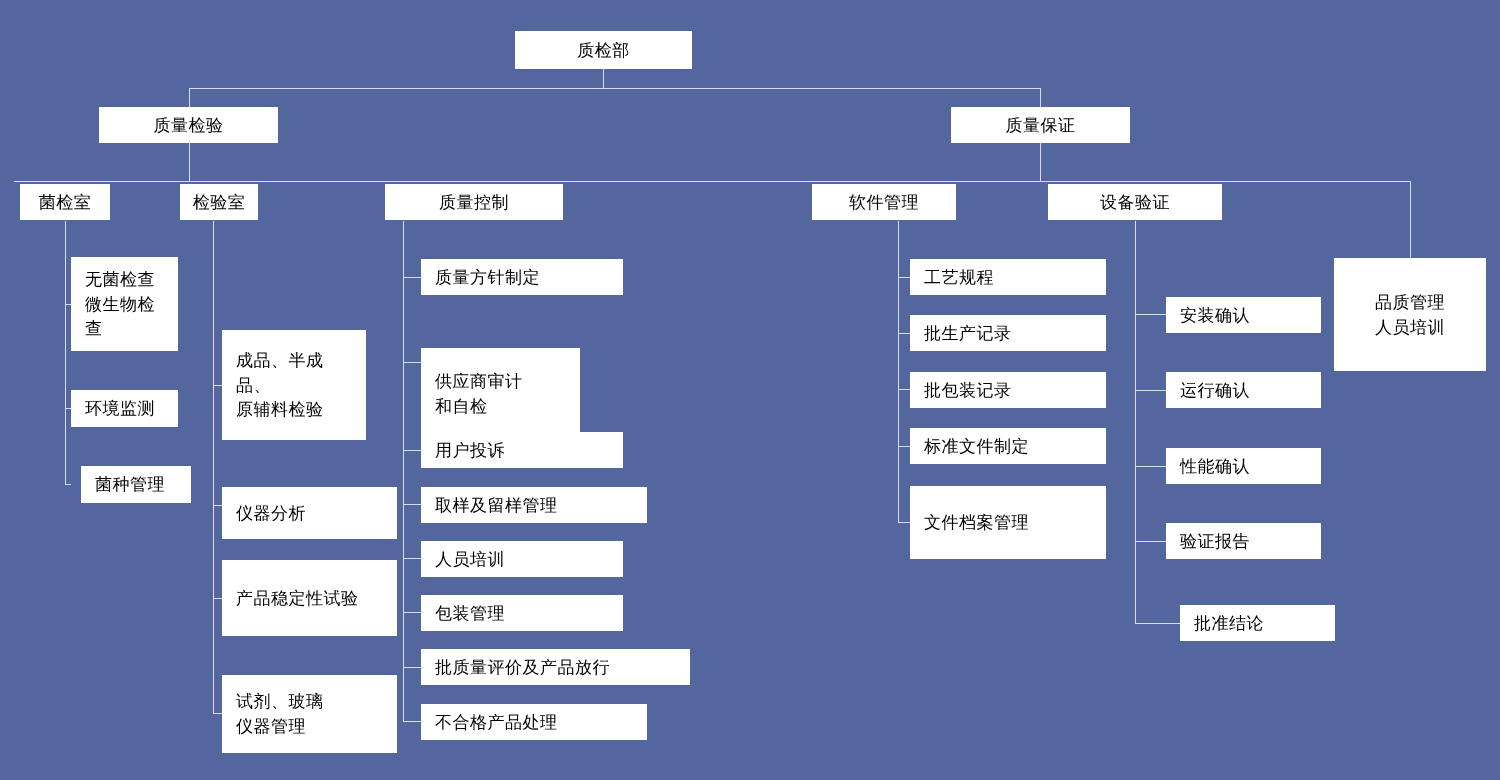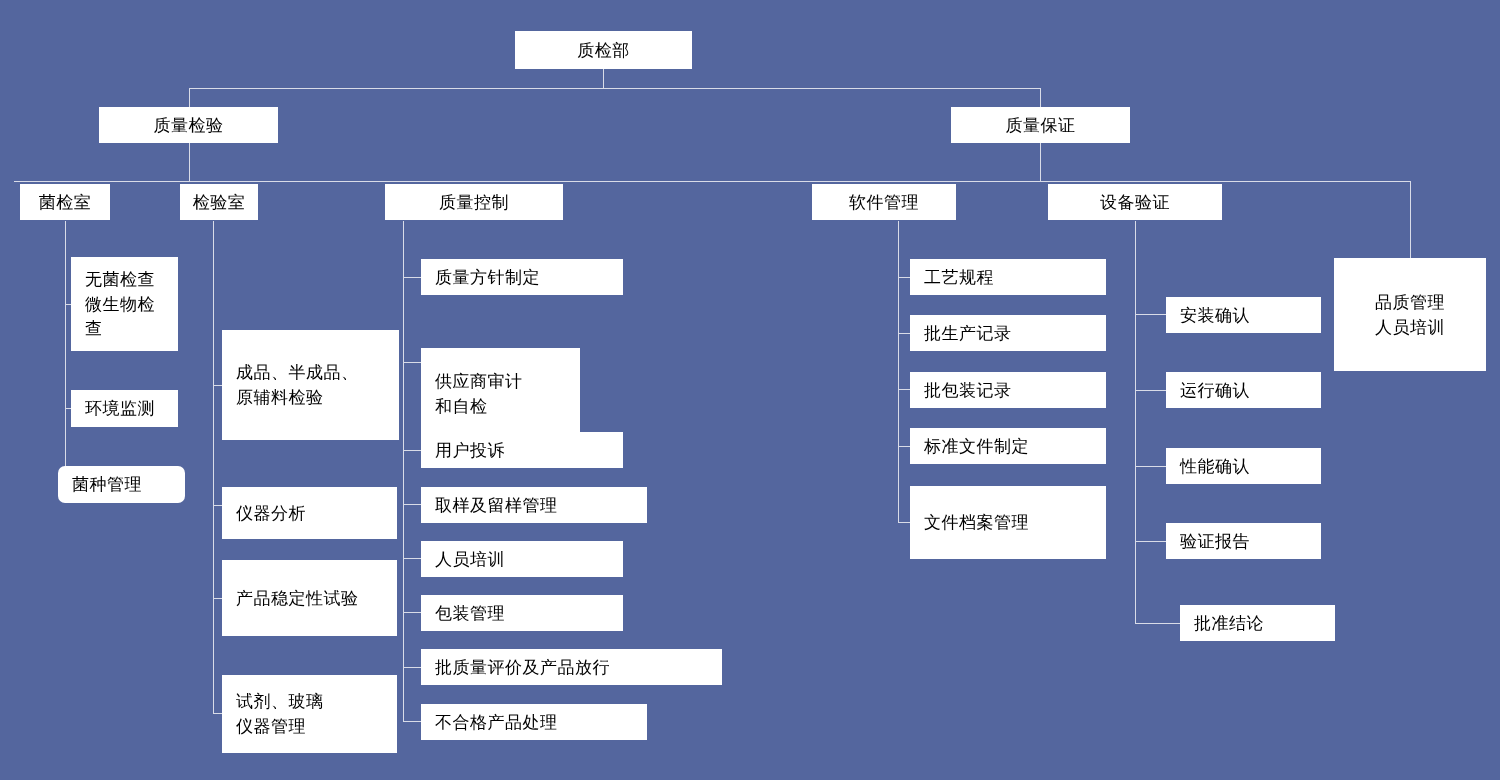--- a/index.html
+++ b/index.html
@@ -120,25 +120,25 @@
     <span>设备验证</span>
   </div>
 
   <div class="box" style="left:71px; top:257px; width:107px; height:94px;">
     <span>无菌检查
 微生物检查</span>
   </div>
   <div class="box" style="left:71px; top:390px; width:107px; height:37px;">
     <span>环境监测</span>
   </div>
-  <div class="box" style="left:58px; top:466px; width:127px; height:37px;border-radius:7px;">
+  <div class="box" style="left:81px; top:466px; width:110px; height:37px;">
     <span>菌种管理</span>
   </div>
 
-  <div class="box" style="left:222px; top:330px; width:177px; height:110px;">
+  <div class="box" style="left:222px; top:330px; width:144px; height:110px;">
     <span>成品、半成品、
 原辅料检验</span>
   </div>
   <div class="box" style="left:222px; top:487px; width:175px; height:52px;">
     <span>仪器分析</span>
   </div>
   <div class="box" style="left:222px; top:560px; width:175px; height:76px;">
     <span>产品稳定性试验</span>
   </div>
   <div class="box" style="left:222px; top:675px; width:175px; height:78px;">
@@ -158,21 +158,21 @@
   </div>
   <div class="box" style="left:421px; top:487px; width:226px; height:36px;">
     <span>取样及留样管理</span>
   </div>
   <div class="box" style="left:421px; top:541px; width:202px; height:36px;">
     <span>人员培训</span>
   </div>
   <div class="box" style="left:421px; top:595px; width:202px; height:36px;">
     <span>包装管理</span>
   </div>
-  <div class="box" style="left:421px; top:649px; width:301px; height:36px;">
+  <div class="box" style="left:421px; top:649px; width:269px; height:36px;">
     <span>批质量评价及产品放行</span>
   </div>
   <div class="box" style="left:421px; top:704px; width:226px; height:36px;">
     <span>不合格产品处理</span>
   </div>
 
   <div class="box" style="left:910px; top:259px; width:196px; height:36px;">
     <span>工艺规程</span>
   </div>
   <div class="box" style="left:910px; top:315px; width:196px; height:36px;">

